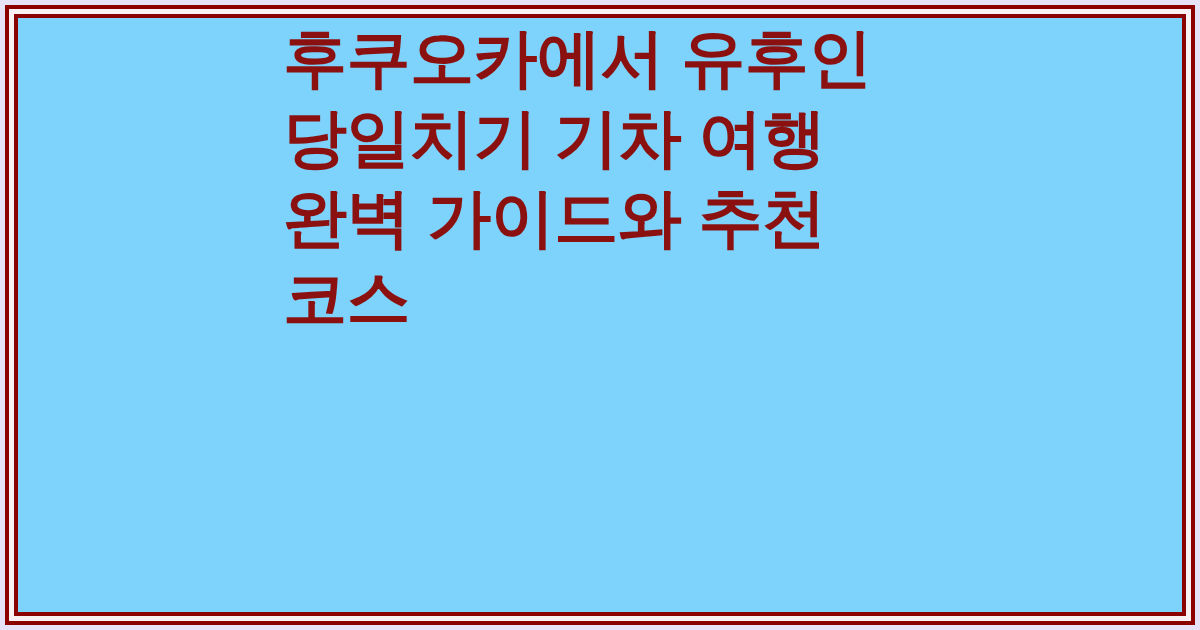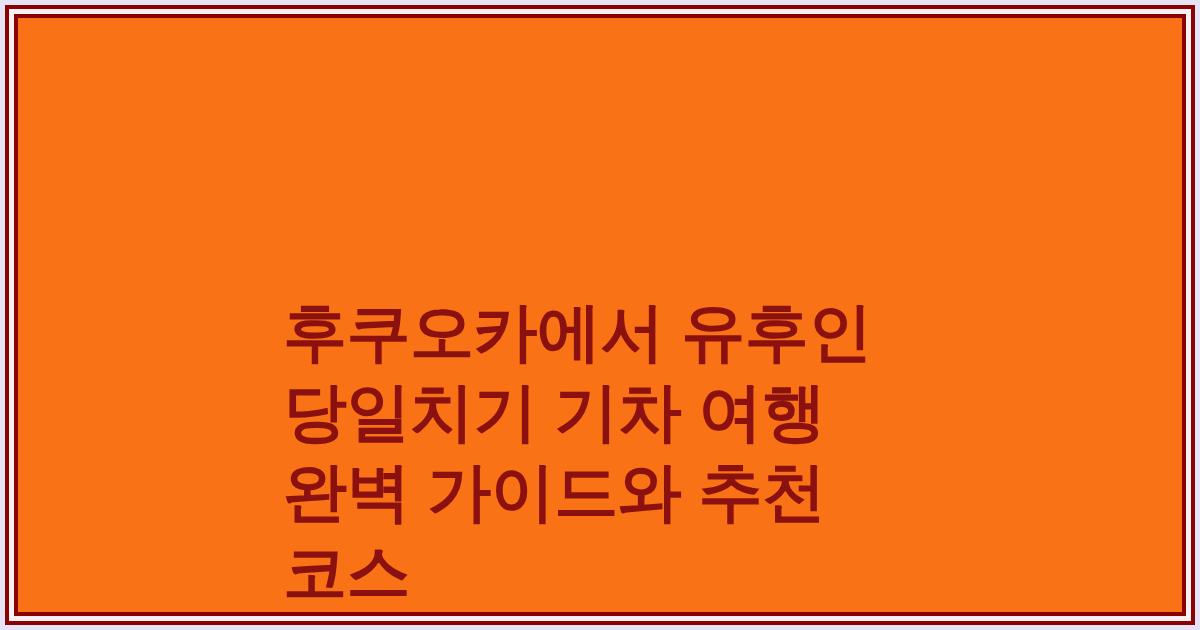--- a/index.html
+++ b/index.html
@@ -34,24 +34,24 @@
     background: #f8f0f2;
     padding: 5px;
   }
 
   
   .frame-inner {
     box-sizing: border-box;
     width: 100%;
     height: 100%;
     border: 4px solid #8b0000;
-    background: #f97316;
+    background: #7dd3fc;
 
     display: flex;
-    align-items: flex-end;
+    align-items: flex-start;
     justify-content: flex-start;
   }
 
   
   .title-block {
     box-sizing: border-box;
     width: 100%;
     padding: 0 40px 0 265px;
   }
 

